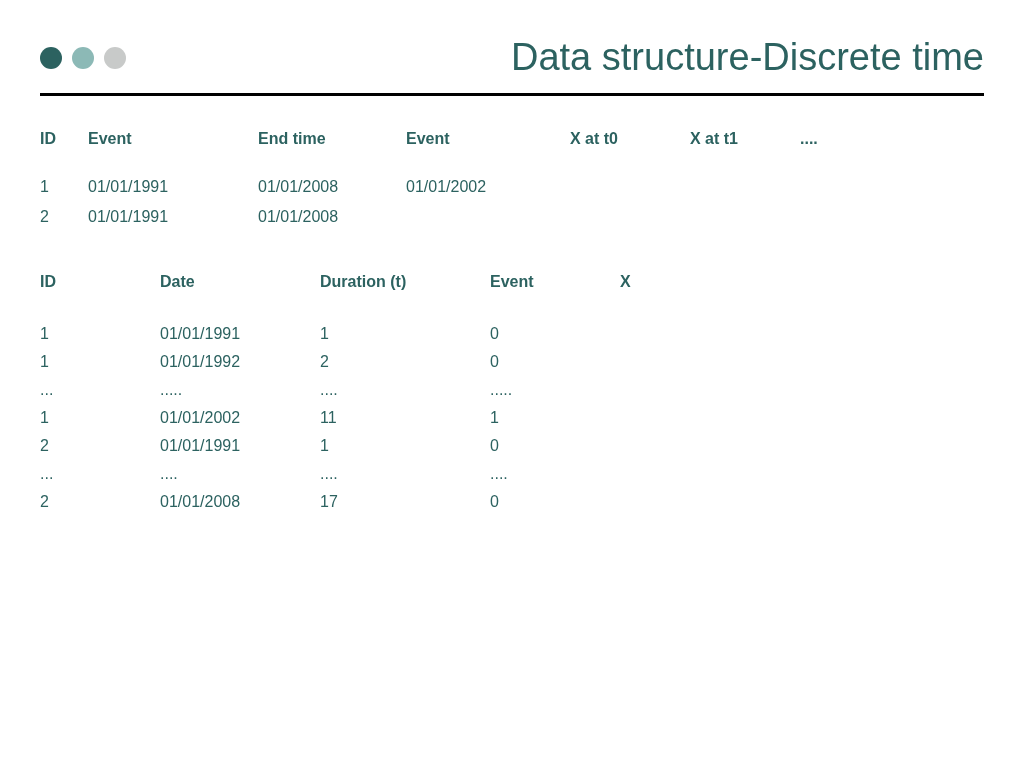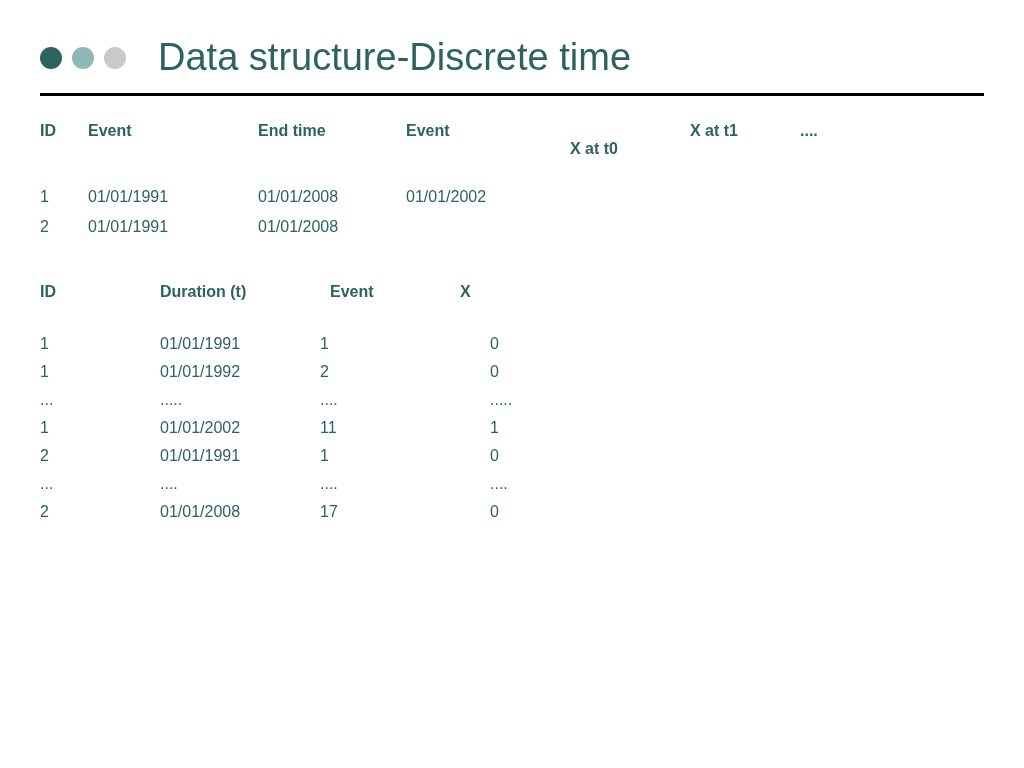--- a/index.html
+++ b/index.html
@@ -6,24 +6,25 @@
     body {
       width: 1024px;
       height: 768px;
       background: #fff;
       font-family: Arial, Helvetica, sans-serif;
       padding: 36px 40px;
     }
     .header {
       display: flex;
       align-items: center;
-      gap: 10px;
+      gap: 4px;
       padding-bottom: 14px;
       border-bottom: 3px solid #000;
-      margin-bottom: 20px;
+      margin-bottom: 28px;
+      justify-content: space-between;
     }
     .dots { display: flex; gap: 10px; }
     .dot {
       width: 22px;
       height: 22px;
       border-radius: 50%;
     }
     .dot1 { background: #2c6260; }
     .dot2 { background: #8cb9b6; }
     .dot3 { background: #c8cac9; }
@@ -34,21 +35,21 @@
       margin-left: 22px;
     }
     .tbl { color: #2c6260; font-size: 16px; }
     .t1 { margin-bottom: 36px; }
     .t1 .row { display: flex; padding: 6px 0; }
     .t1 .hdr { font-weight: 700; margin-bottom: 18px; }
     .t1 .c1 { width: 48px; }
     .t1 .c2 { width: 170px; }
     .t1 .c3 { width: 148px; }
     .t1 .c4 { width: 164px; }
-    .t1 .c5 { width: 120px; margin-top: 18px; }
+    .t1 .c5 { width: 120px; }
     .t1 .c6 { width: 110px; }
     .t1 .c7 { width: 60px; }
 
     .t2 .row { display: flex; padding: 5px 0; }
     .t2 .hdr { font-weight: 700; margin-bottom: 24px; }
     .t2 .c1 { width: 120px; }
     .t2 .c2 { width: 160px; }
     .t2 .c3 { width: 170px; }
     .t2 .c4 { width: 130px; }
     .t2 .c5 { width: 60px; }
@@ -91,20 +92,21 @@
     <div class="c4"></div>
     <div class="c5"></div>
     <div class="c6"></div>
     <div class="c7"></div>
   </div>
 </div>
 
 <div class="tbl t2">
   <div class="row hdr">
     <div class="c1">ID</div>
+    <div class="c2">Date</div>
     <div class="c3">Duration (t)</div>
     <div class="c4">Event</div>
     <div class="c5">X</div>
   </div>
   <div class="row">
     <div class="c1">1</div>
     <div class="c2">01/01/1991</div>
     <div class="c3">1</div>
     <div class="c4">0</div>
     <div class="c5"></div>

